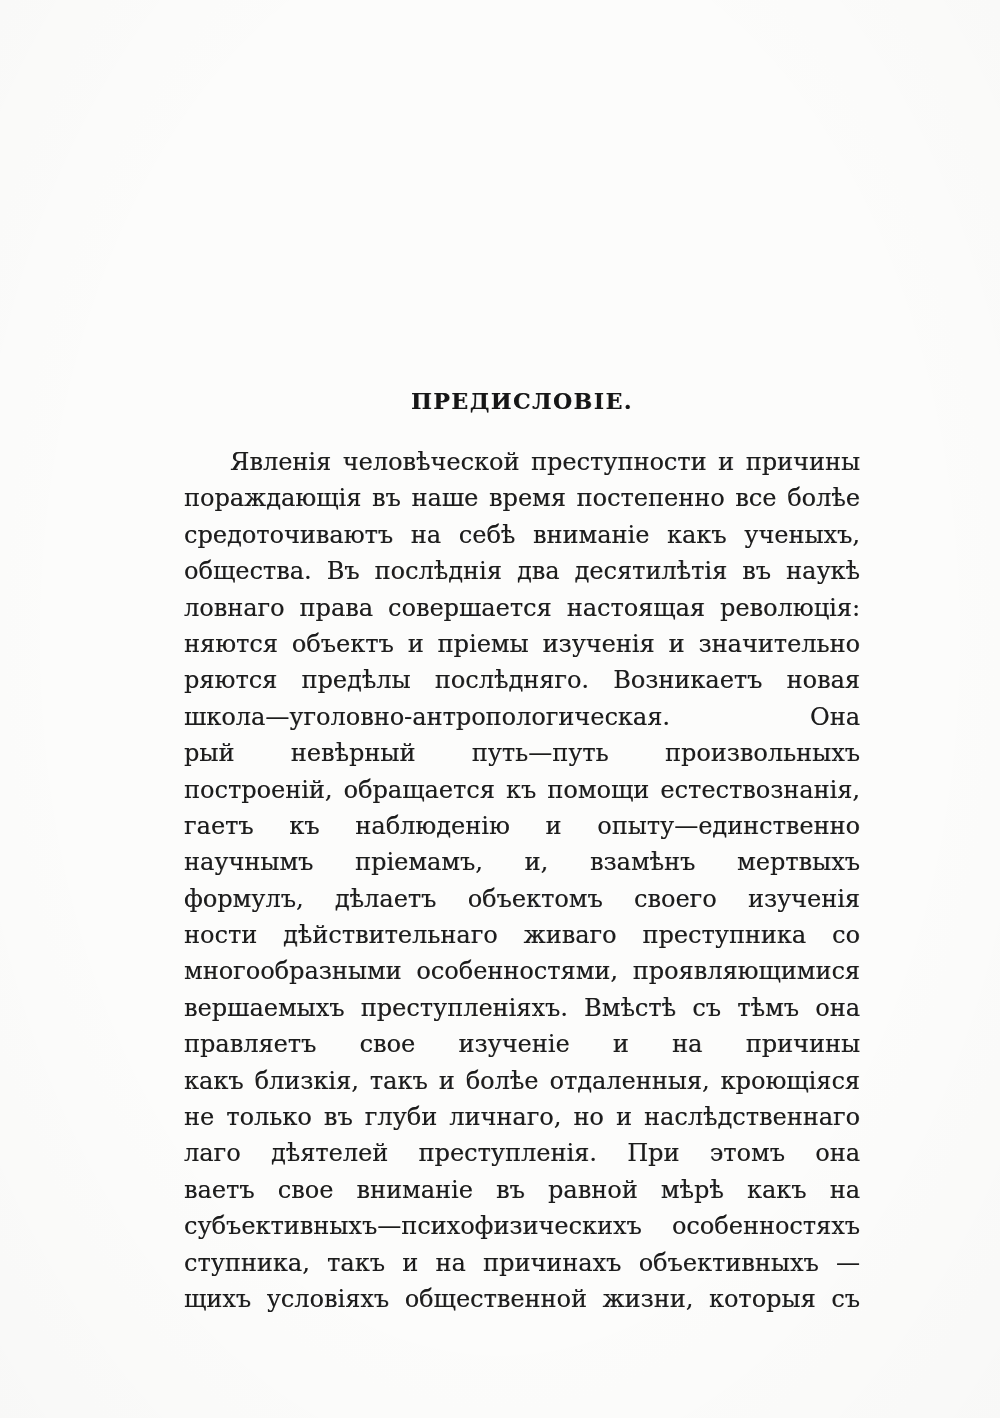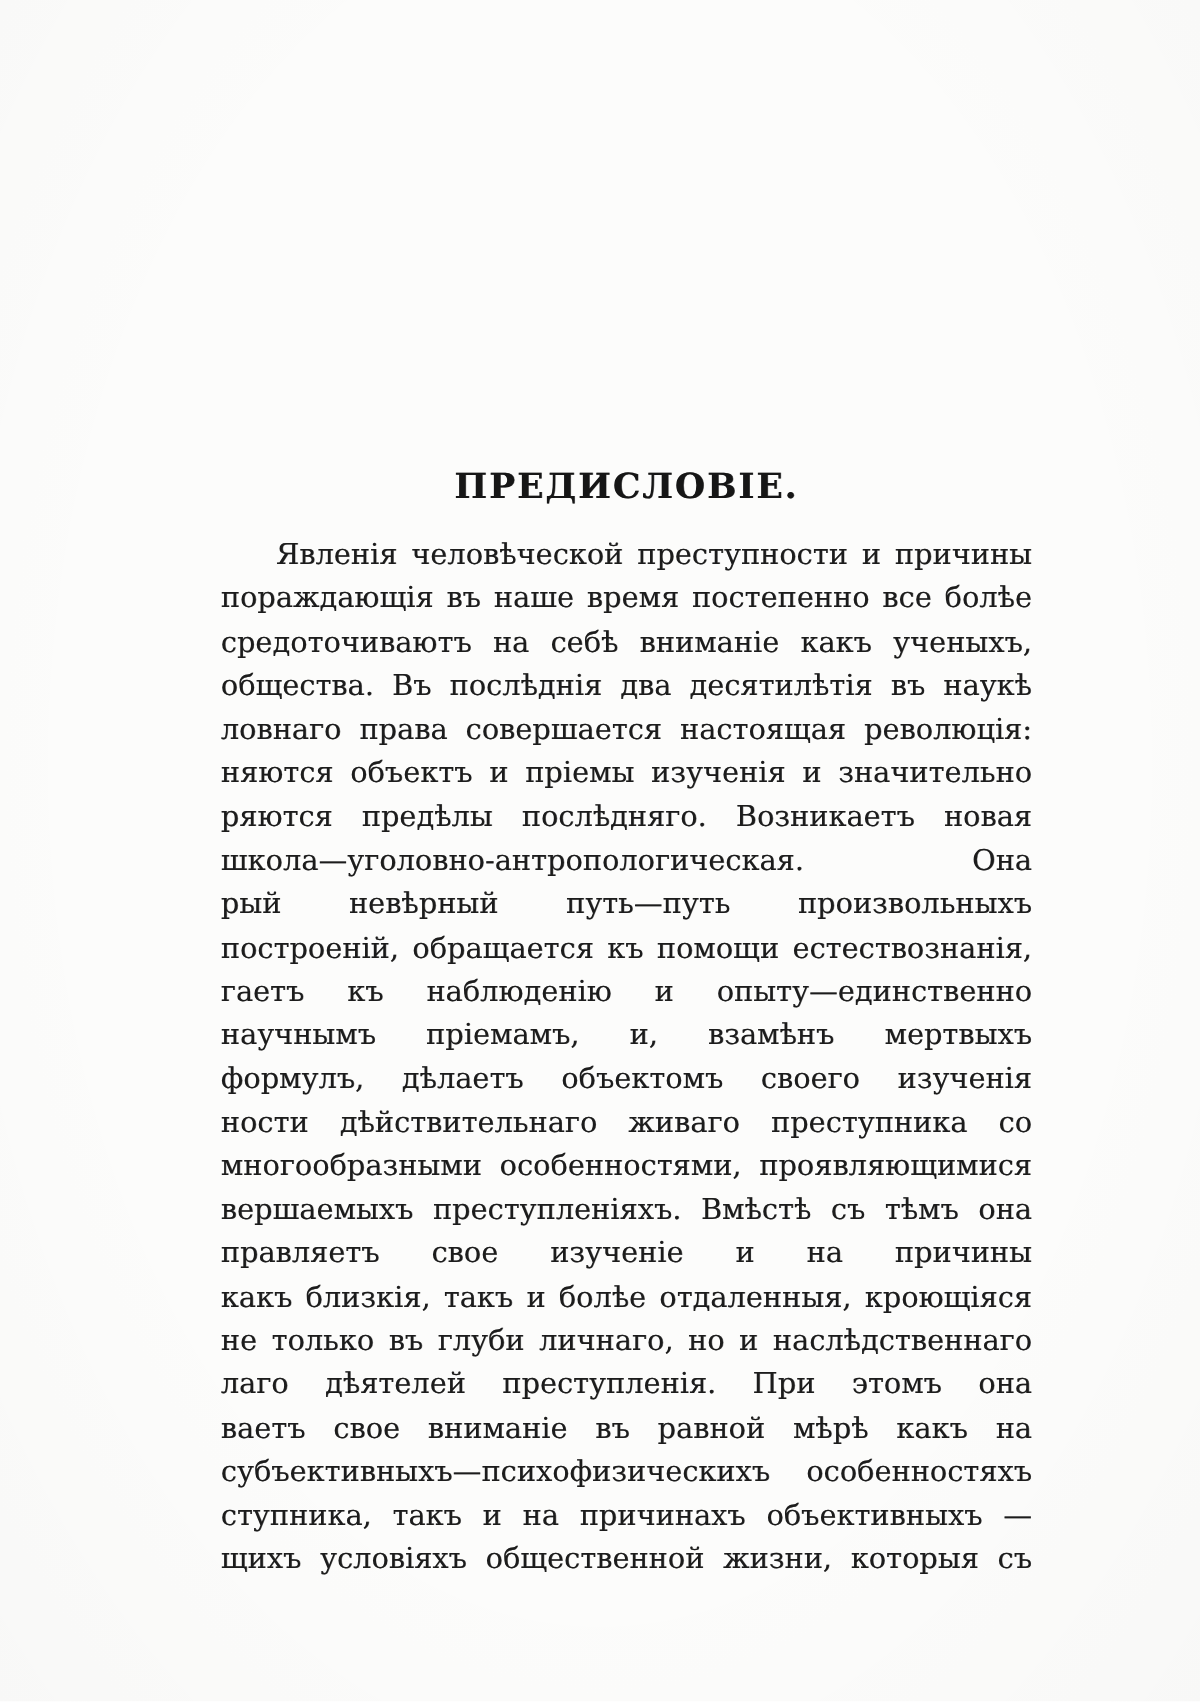--- a/index.html
+++ b/index.html
@@ -27,21 +27,21 @@
       radial-gradient(ellipse at 50% 45%, rgba(255,255,255,0) 60%, rgba(0,0,0,0.015) 100%);
     pointer-events: none;
   }
   .page-title {
     position: absolute;
     top: 388px;
     left: 184px;
     width: 676px;
     margin: 0;
     text-align: center;
-    font-size: 29px;
+    font-size: 22px;
     font-weight: bold;
     letter-spacing: 1.5px;
     color: #161616;
     text-shadow: 0.4px 0 0 rgba(22,22,22,0.55);
   }
   .text-block {
     position: absolute;
     top: 444px;
     left: 184px;
     width: 676px;

